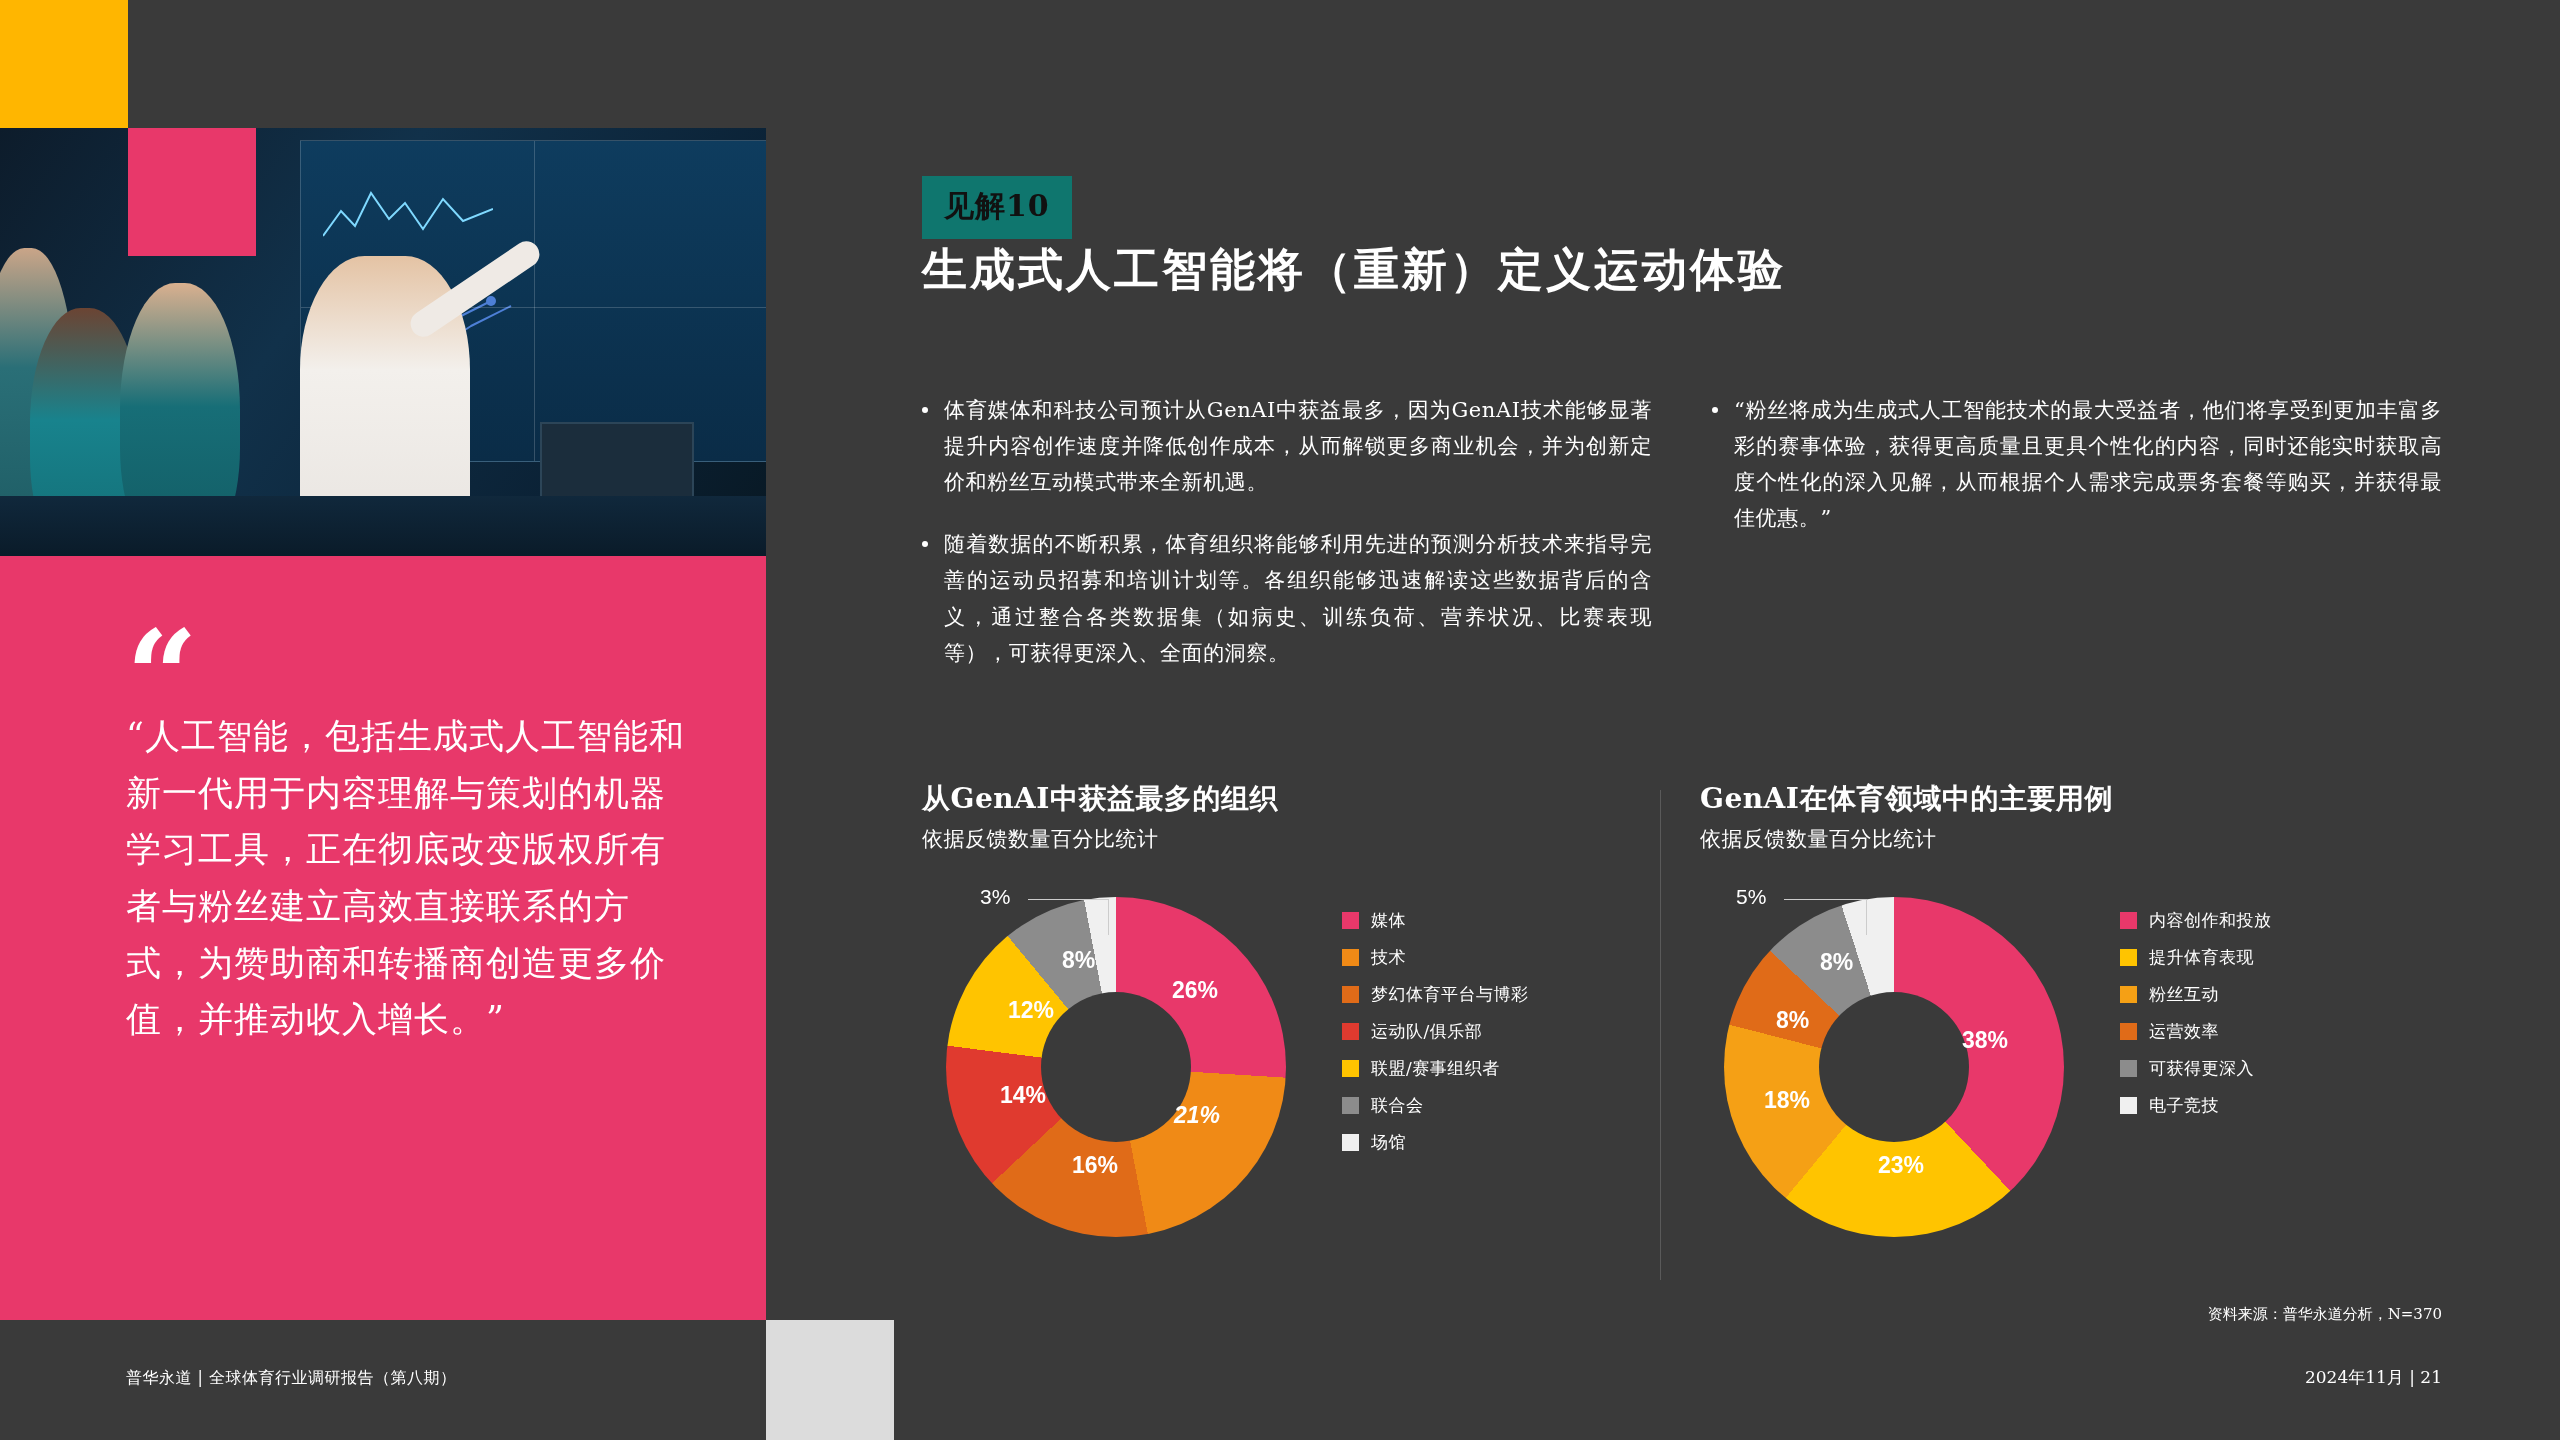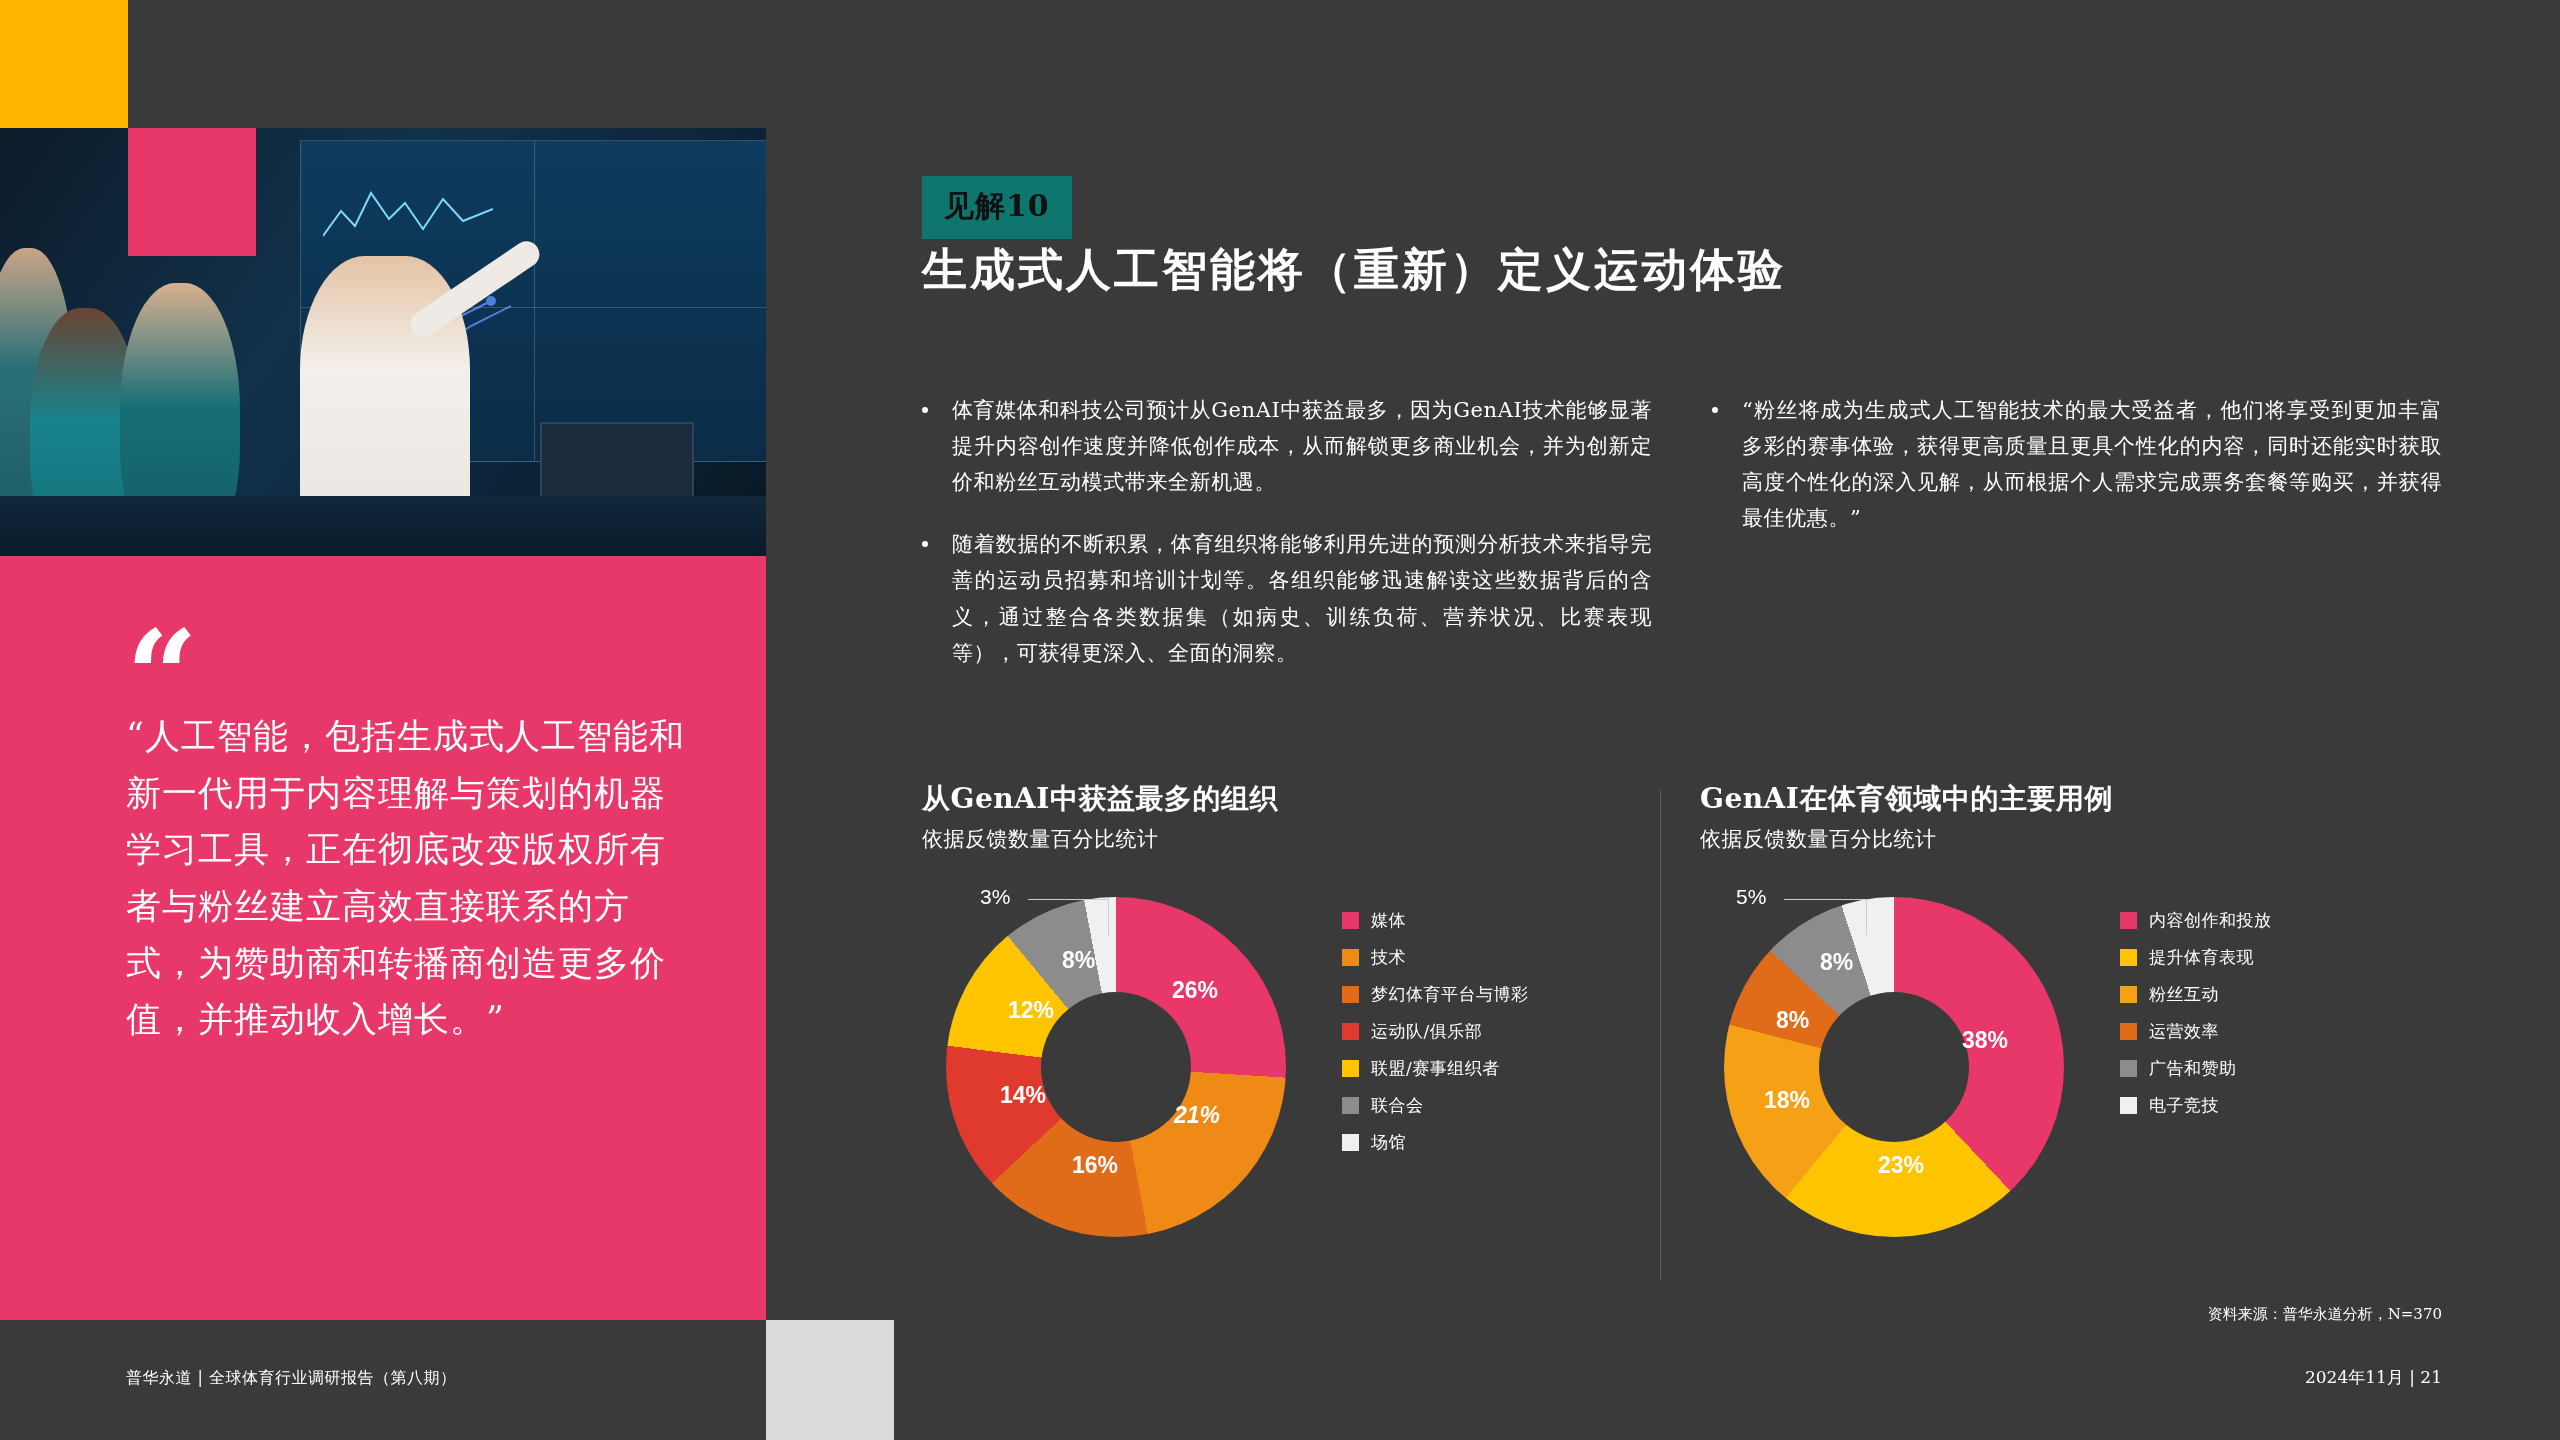--- a/index.html
+++ b/index.html
@@ -56,21 +56,21 @@
   .page-num{position:absolute;right:118px;top:1366px;font-size:17px;color:#ffffff;font-family:"DejaVu Serif",serif;text-align:center;}
 
   
   .badge{position:absolute;left:922px;top:176px;background:#0f766e;color:#111111;
      font-family:"DejaVu Serif",serif;font-weight:700;font-size:30px;padding:10px 22px 12px;letter-spacing:1px;text-align:right;}
   .headline{position:absolute;left:922px;top:240px;font-family:"DejaVu Serif",serif;
      font-weight:700;font-size:45px;color:#ffffff;letter-spacing:3px;white-space:nowrap;}
 
   .bullets{position:absolute;left:922px;top:392px;width:1520px;display:flex;gap:60px;}
   .bul-col{width:730px;}
-  .bullet{display:flex;gap:24px;margin-bottom:26px;}
+  .bullet{display:flex;gap:16px;margin-bottom:26px;}
   .dot{flex:0 0 auto;width:6px;height:6px;border-radius:50%;background:#ffffff;margin-top:15px;}
   .btext{font-family:"DejaVu Serif",serif;font-size:21px;line-height:1.72;color:#ffffff;letter-spacing:0.6px;text-align:justify;}
 
   .chart-block{position:absolute;top:780px;}
   .chart-left{left:922px;width:760px;}
   .chart-right{left:1700px;width:760px;}
   .ch-title{font-size:28px;font-weight:700;color:#ffffff;font-family:"DejaVu Serif",serif;letter-spacing:0.5px;}
   .ch-sub{font-size:21px;color:#ffffff;margin-top:7px;font-family:"DejaVu Serif",serif;letter-spacing:0.5px;}
 
   .donut-wrap{position:relative;width:760px;height:420px;margin-top:34px;}
@@ -234,21 +234,21 @@
         <div class="legend-item">
             <span class="swatch" style="background:#f5a015"></span>
             <span class="legend-text">粉丝互动</span>
           </div>
         <div class="legend-item">
             <span class="swatch" style="background:#e06b18"></span>
             <span class="legend-text">运营效率</span>
           </div>
         <div class="legend-item">
             <span class="swatch" style="background:#8c8c8c"></span>
-            <span class="legend-text">广告和赞助</span>
+            <span class="legend-text">可获得更深入</span>
           </div>
         <div class="legend-item">
             <span class="swatch" style="background:#f0f0f0"></span>
             <span class="legend-text">电子竞技</span>
           </div>
       </div>
     </div>
   </div>
 
   <div class="source">资料来源：普华永道分析，N=370</div>

